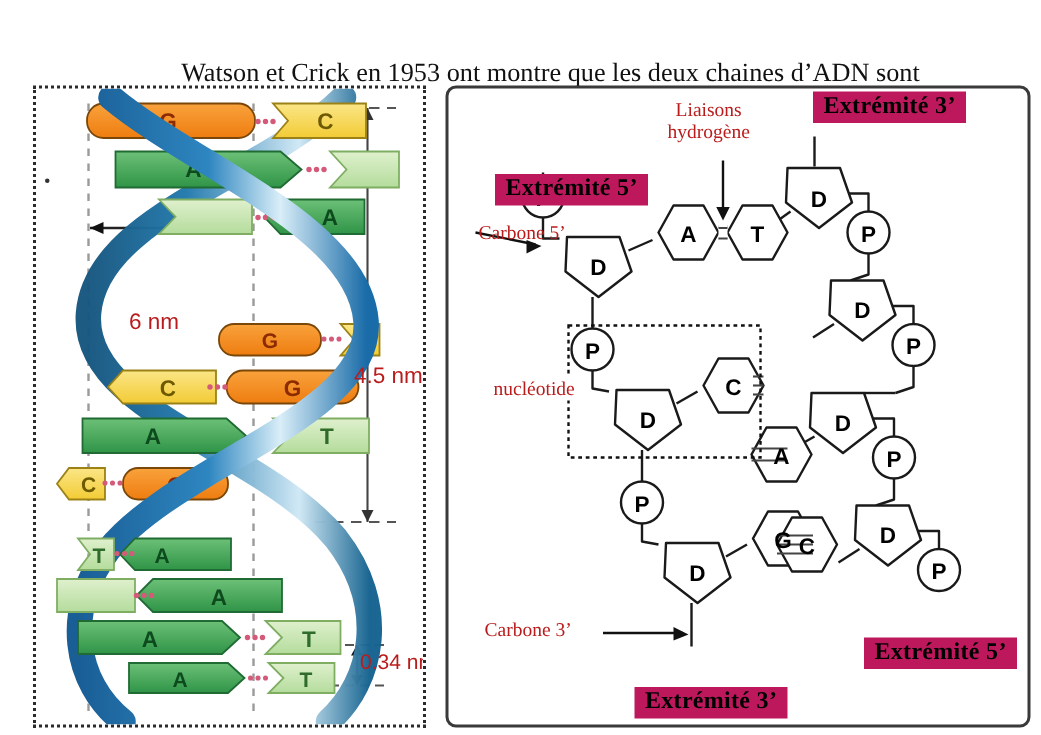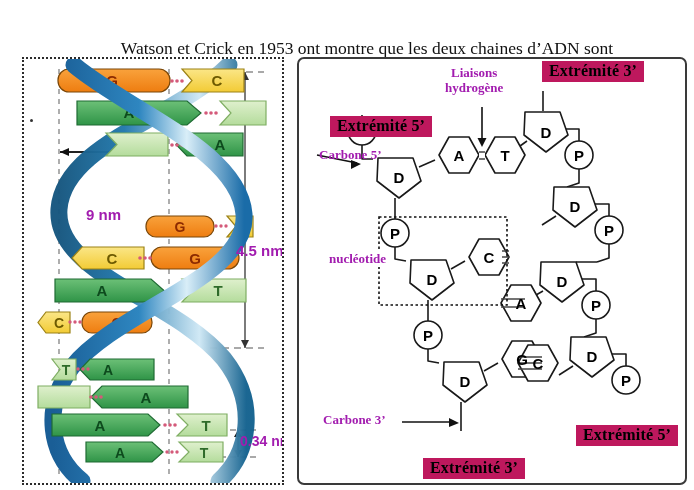--- a/index.html
+++ b/index.html
@@ -55,21 +55,21 @@
     background:#be185d;
     color:#000;
     font-weight:bold;
     font-size:16px;
     letter-spacing:0.2px;
     padding:1px 7px 2px 7px;
     white-space:nowrap;
   }
   .plain-label{
     position:absolute;
-    color:#a21caf;font-weight:bold;font-size:13px;white-space:nowrap;
+    color:#b91c1c;font-weight:normal;font-size:13px;white-space:nowrap;
   }
   .plain-label.two-line{line-height:15px;text-align:center;}
 </style>
 </head>
 <body>
 
 <div id="title">
   <span class="l1">Watson et Crick en 1953 ont montre que les deux chaines d’ADN sont</span>
 </div>
 
@@ -254,21 +254,21 @@
       <path d="M155,383 h44 v20 h-44 l10,-10 z" fill="url(#gLgreen)" stroke="#7fae63" stroke-width="1.2"></path>
       <text x="180" y="399" font-family="'Liberation Sans',sans-serif" font-size="14" font-weight="bold" fill="#2f6b2a" text-anchor="middle">T</text>
       <g fill="#d45a7a">
           <circle cx="143" cy="393" r="1.7"></circle>
           <circle cx="148" cy="393" r="1.7"></circle>
           <circle cx="153" cy="393" r="1.7"></circle>
         </g>
     </g>
   </svg>
 
-  <div class="plain-label" style="left:62px;top:147px;font-size:15px;font-family:'Liberation Sans',sans-serif;">9 nm</div>
+  <div class="plain-label" style="left:62px;top:147px;font-size:15px;font-family:'Liberation Sans',sans-serif;">6 nm</div>
   <div class="plain-label" style="left:212px;top:183px;font-size:15px;font-family:'Liberation Sans',sans-serif;">4.5 nm</div>
   <div class="plain-label" style="left:216px;top:374px;font-size:14px;font-family:'Liberation Sans',sans-serif;">0.34 nm</div>
 </div>
 
 <div id="chain-panel">
 
   <svg id="chain-svg" width="386" height="424" viewBox="0 0 386 424">
     <g stroke="#1a1a1a" fill="#ffffff" stroke-width="1.6" stroke-linejoin="round">
 
       <line x1="63" y1="56" x2="63" y2="60"></line>

